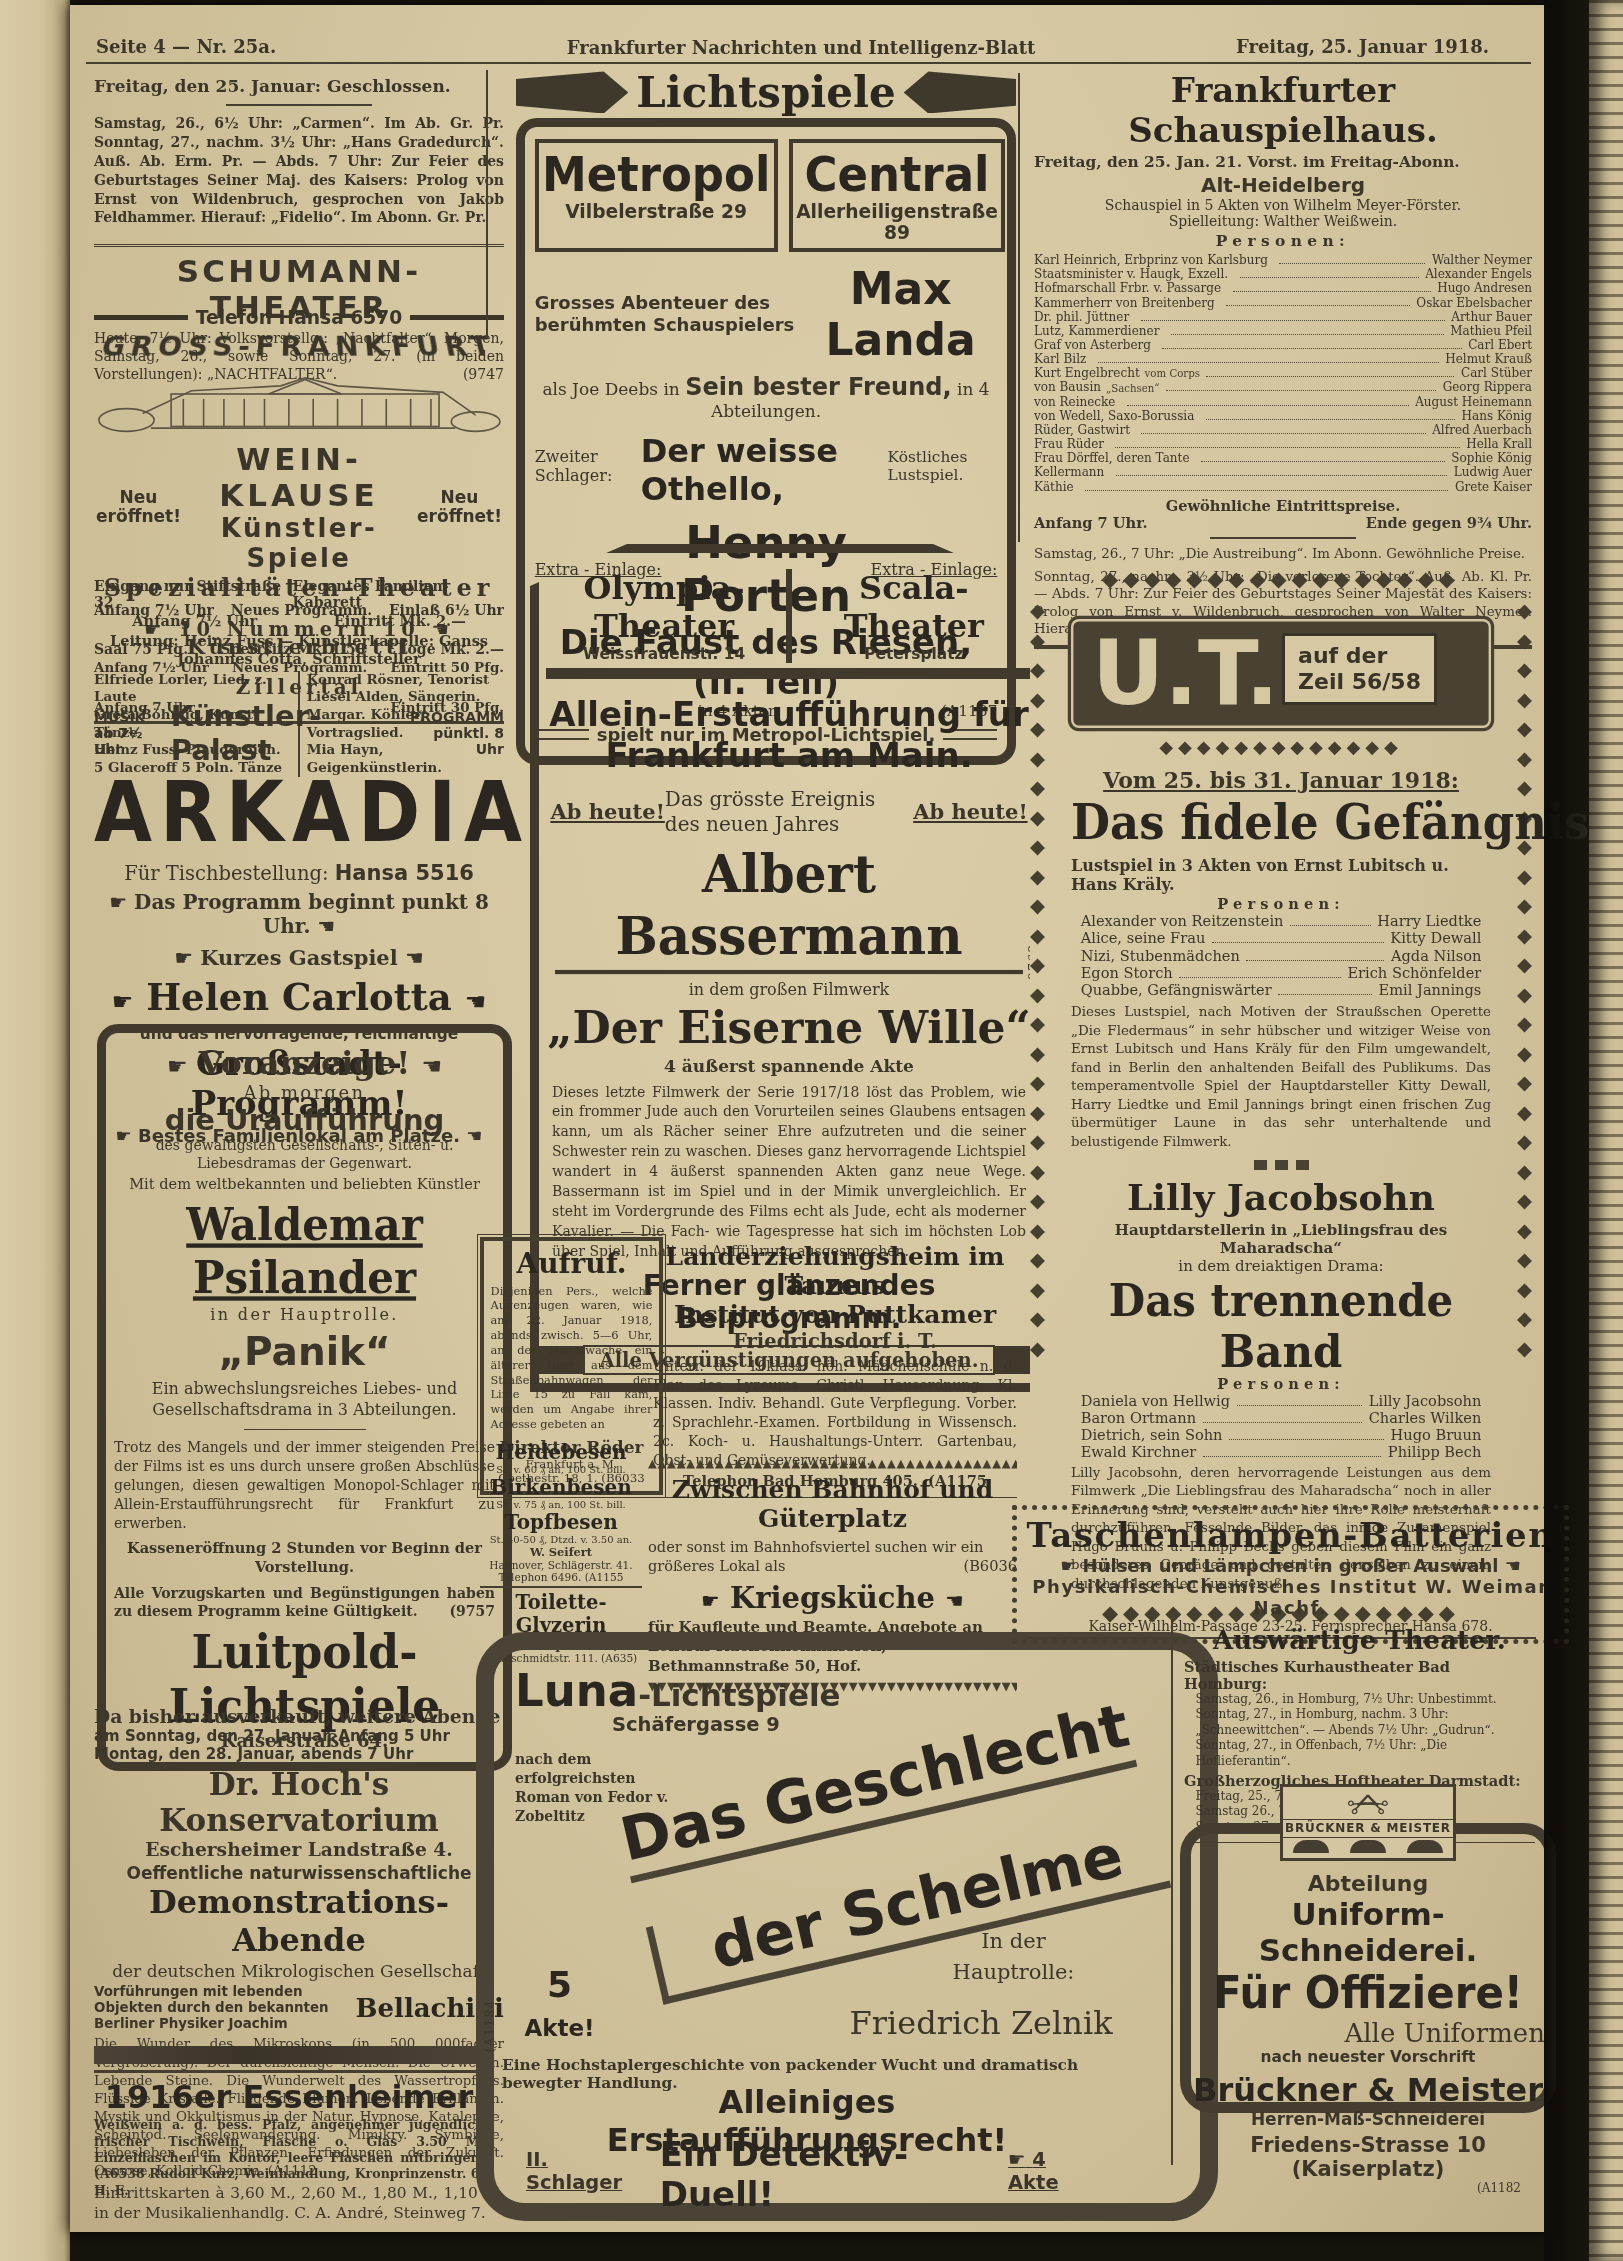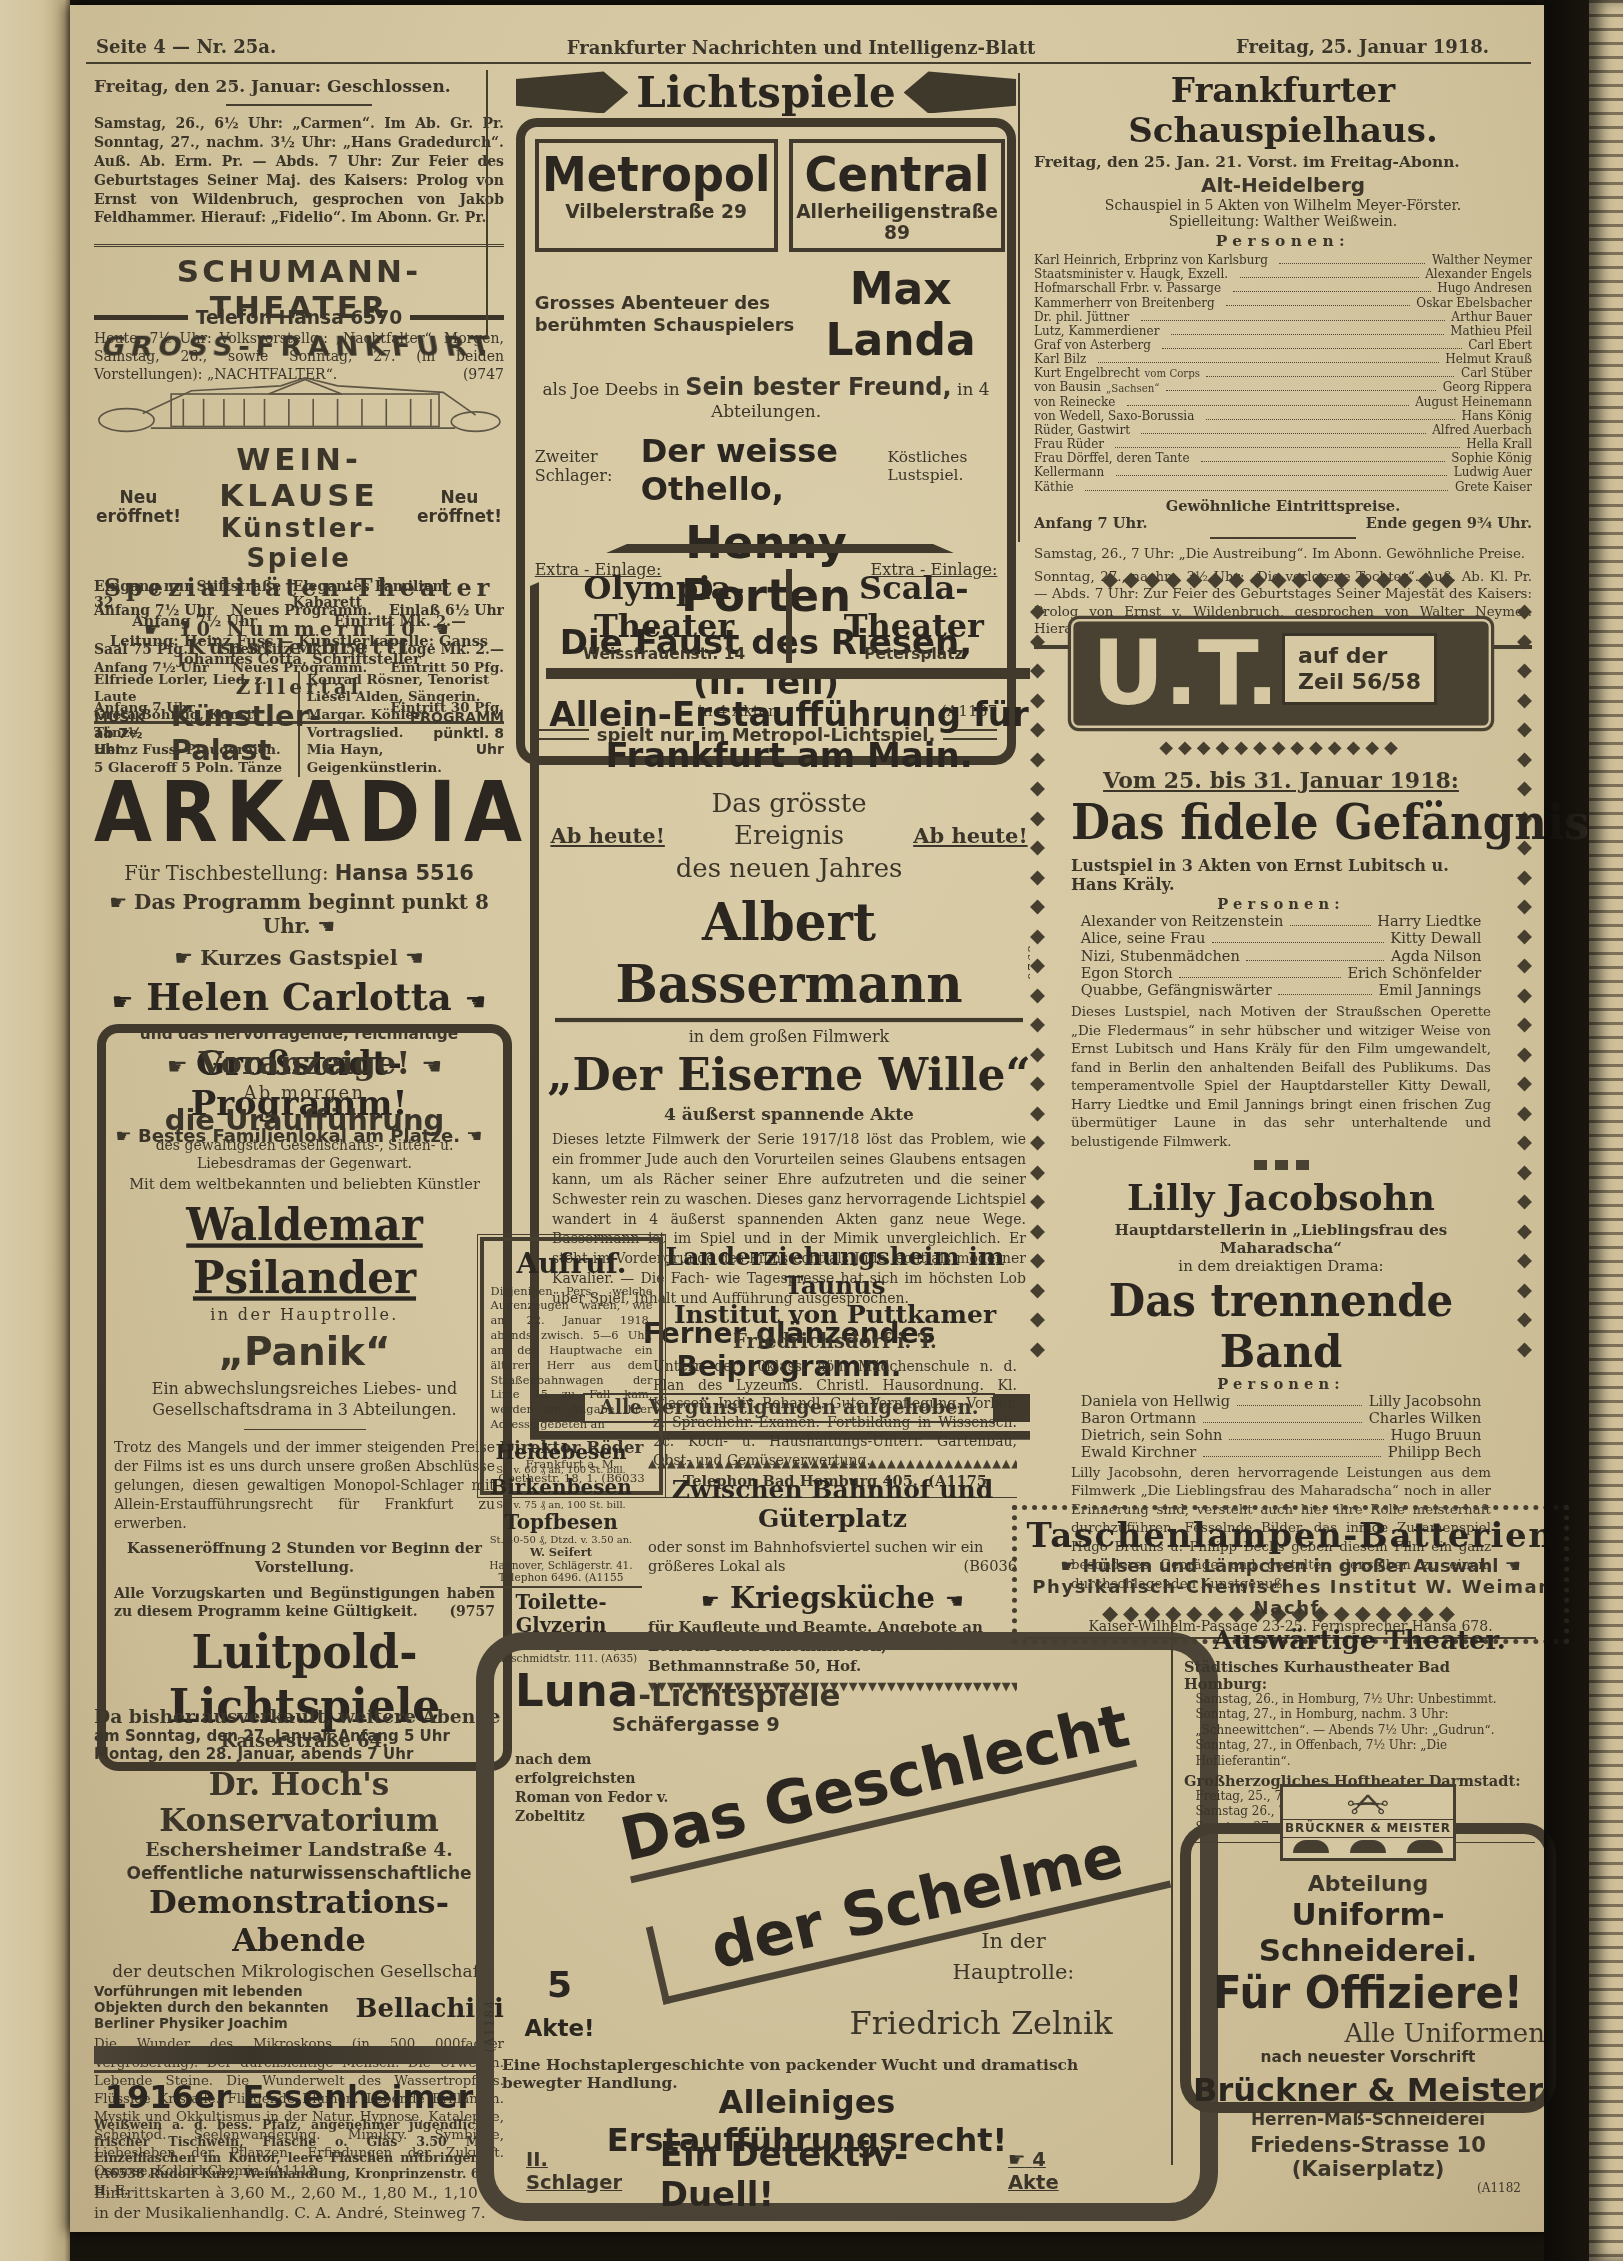--- a/index.html
+++ b/index.html
@@ -270,21 +270,21 @@
         <div style="width:5.7px;background:#413a2c;margin:0 4.9px;"></div>
         <div style="flex:1;text-align:center;">
           <div class="bl heavy" style="font-size:32px;">Scala-Theater</div>
           <div class="sans" style="font-size:15.4px;">Petersplatz</div>
         </div>
       </div>
       <div style="height:11.4px;background:#413a2c;margin:0 6.5px;"></div>
       <div class="ctr sans heavy" style="font-size:34px;line-height:1.2;margin:14.6px 8px 0;">Allein-Erstaufführung für Frankfurt am Main.</div>
       <div style="display:flex;align-items:center;margin:11.4px 11.4px 0;">
         <div class="bl u" style="font-size:21px;white-space:nowrap;">Ab heute!</div>
-        <div style="flex:1;text-align:center;font-size:26px;line-height:1.25;"><span>Das grösste Ereignis</span><br><span>des neuen Jahres</span></div>
+        <div style="flex:1;text-align:left;font-size:20px;line-height:1.25;"><span>Das grösste Ereignis</span><br><span>des neuen Jahres</span></div>
         <div class="bl u" style="font-size:21px;white-space:nowrap;">Ab heute!</div>
       </div>
       <div class="ctr bl heavy" style="font-size:50px;margin-top:9.7px;border-bottom:4.9px solid #413a2c;display:block;padding-bottom:3.2px;margin-left:16px;margin-right:16px;transform:scaleY(1.05);">Albert Bassermann</div>
       <div class="ctr" style="font-size:16px;margin-top:8px;">in dem großen Filmwerk</div>
       <div class="ctr bl heavy" style="font-size:44px;margin-top:3.2px;">„Der Eiserne Wille“</div>
       <div class="abs vtxt" style="right:-1.6px;top:390px;">9762</div>
       <div class="ctr" style="font-size:17px;font-weight:bold;margin-top:3.2px;">4 äußerst spannende Akte</div>
       <div class="jus" style="font-size:14px;line-height:1.42;margin:6.5px 13px 0;">Dieses letzte Filmwerk der Serie 1917/18 löst das Problem, wie ein frommer Jude auch den Vorurteilen seines Glaubens entsagen kann, um als Rächer seiner Ehre aufzutreten und die seiner Schwester rein zu waschen. Dieses ganz hervorragende Lichtspiel wandert in 4 äußerst spannenden Akten ganz neue Wege. Bassermann ist im Spiel und in der Mimik unvergleichlich. Er steht im Vordergrunde des Films echt als Jude, echt als moderner Kavalier. — Die Fach- wie Tagespresse hat sich im höchsten Lob über Spiel, Inhalt und Aufführung ausgesprochen.</div>
       <div class="ctr sans heavy" style="font-size:28px;margin-top:8px;">Ferner glänzendes Beiprogramm.</div>
       <div style="display:flex;align-items:center;margin-top:9.7px;">

